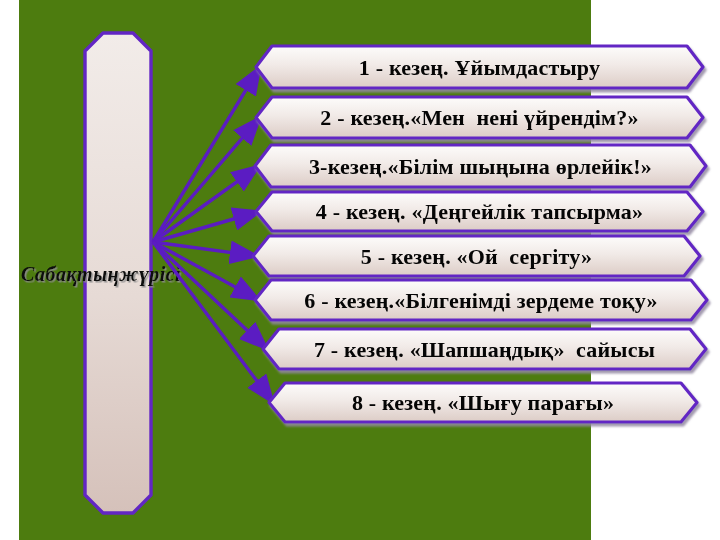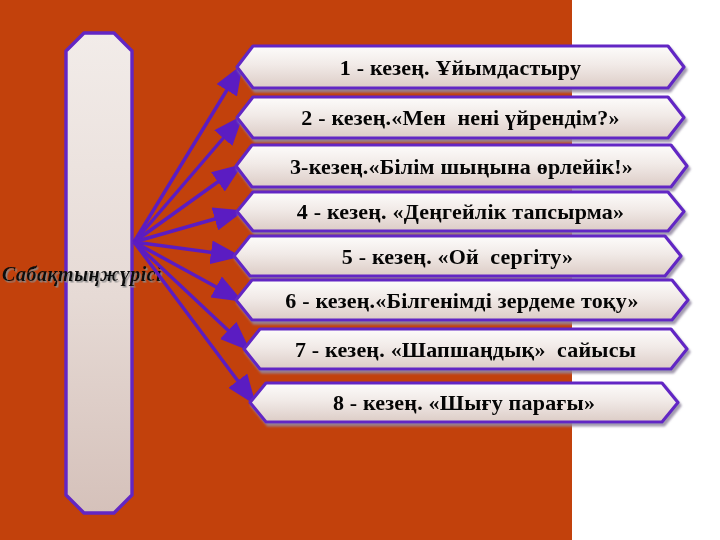--- a/index.html
+++ b/index.html
@@ -7,21 +7,22 @@
     padding: 0;
     width: 720px;
     height: 540px;
     background: #ffffff;
     overflow: hidden;
   }
   .slide {
     position: relative;
     width: 572px;
     height: 540px;
-    background: #c2410c;
+    background: #4d7c0f;
+    margin-left: 19px;
   }
   svg { display: block; }
   .stage-shape {
     fill: url(#gradBox);
     stroke: #6226C4;
     stroke-width: 3.2;
     stroke-linejoin: round;
     filter: url(#boxShadow);
   }
   .pillar-shape {

